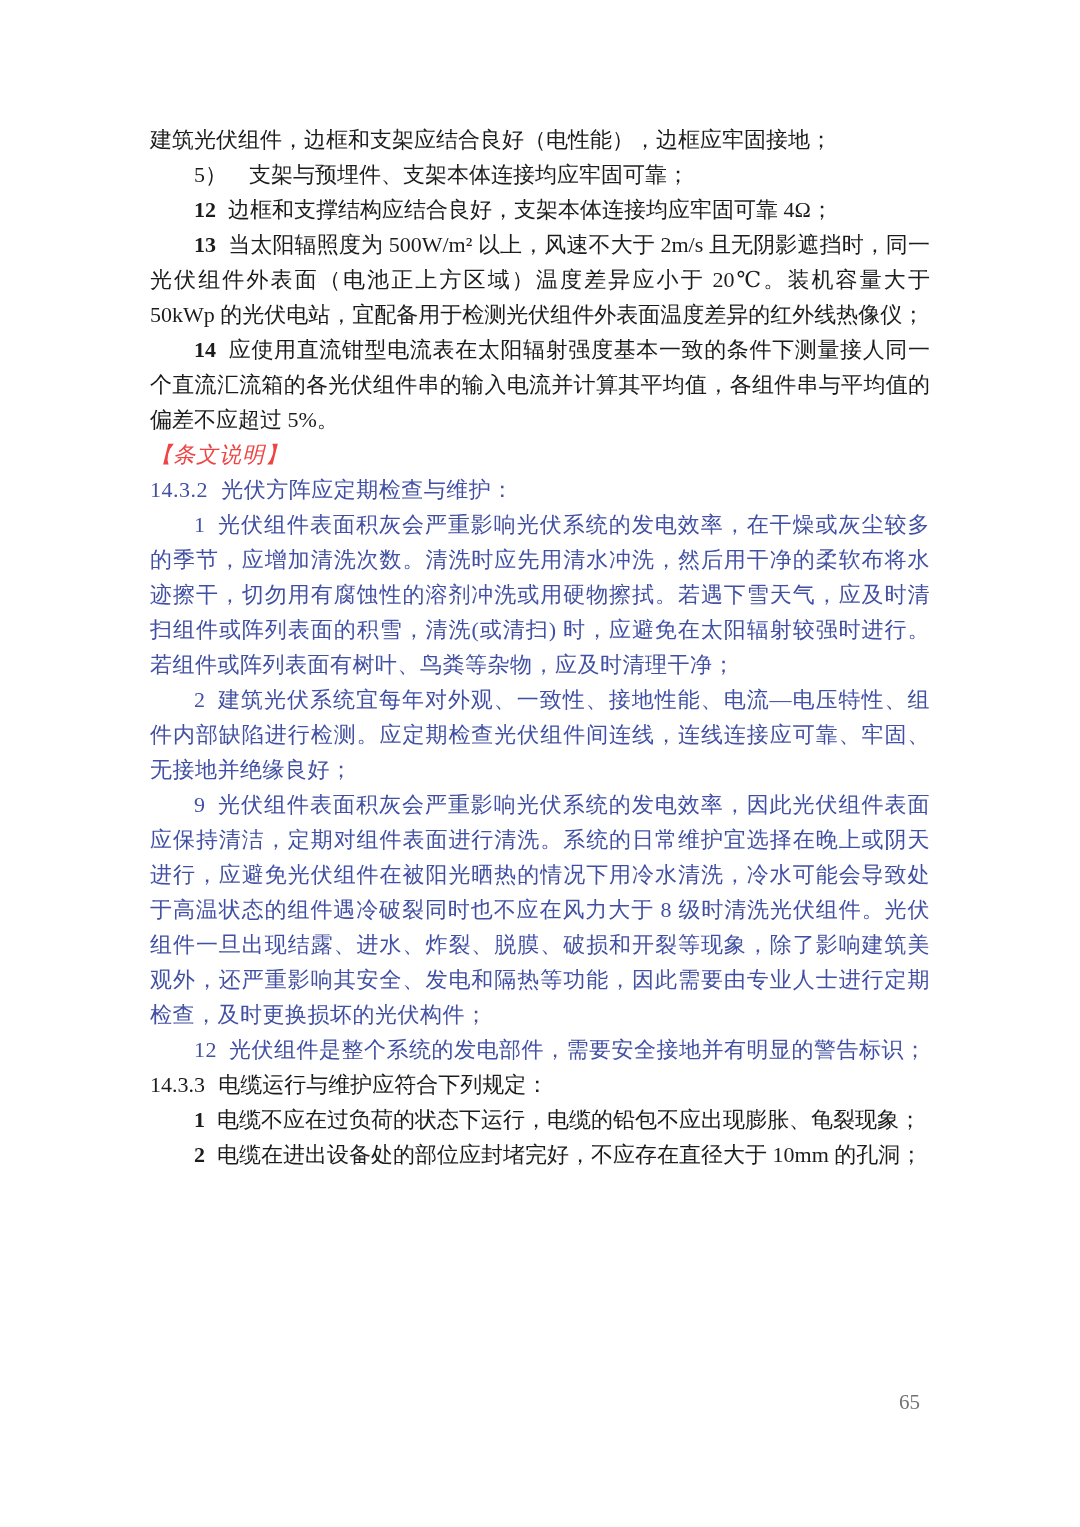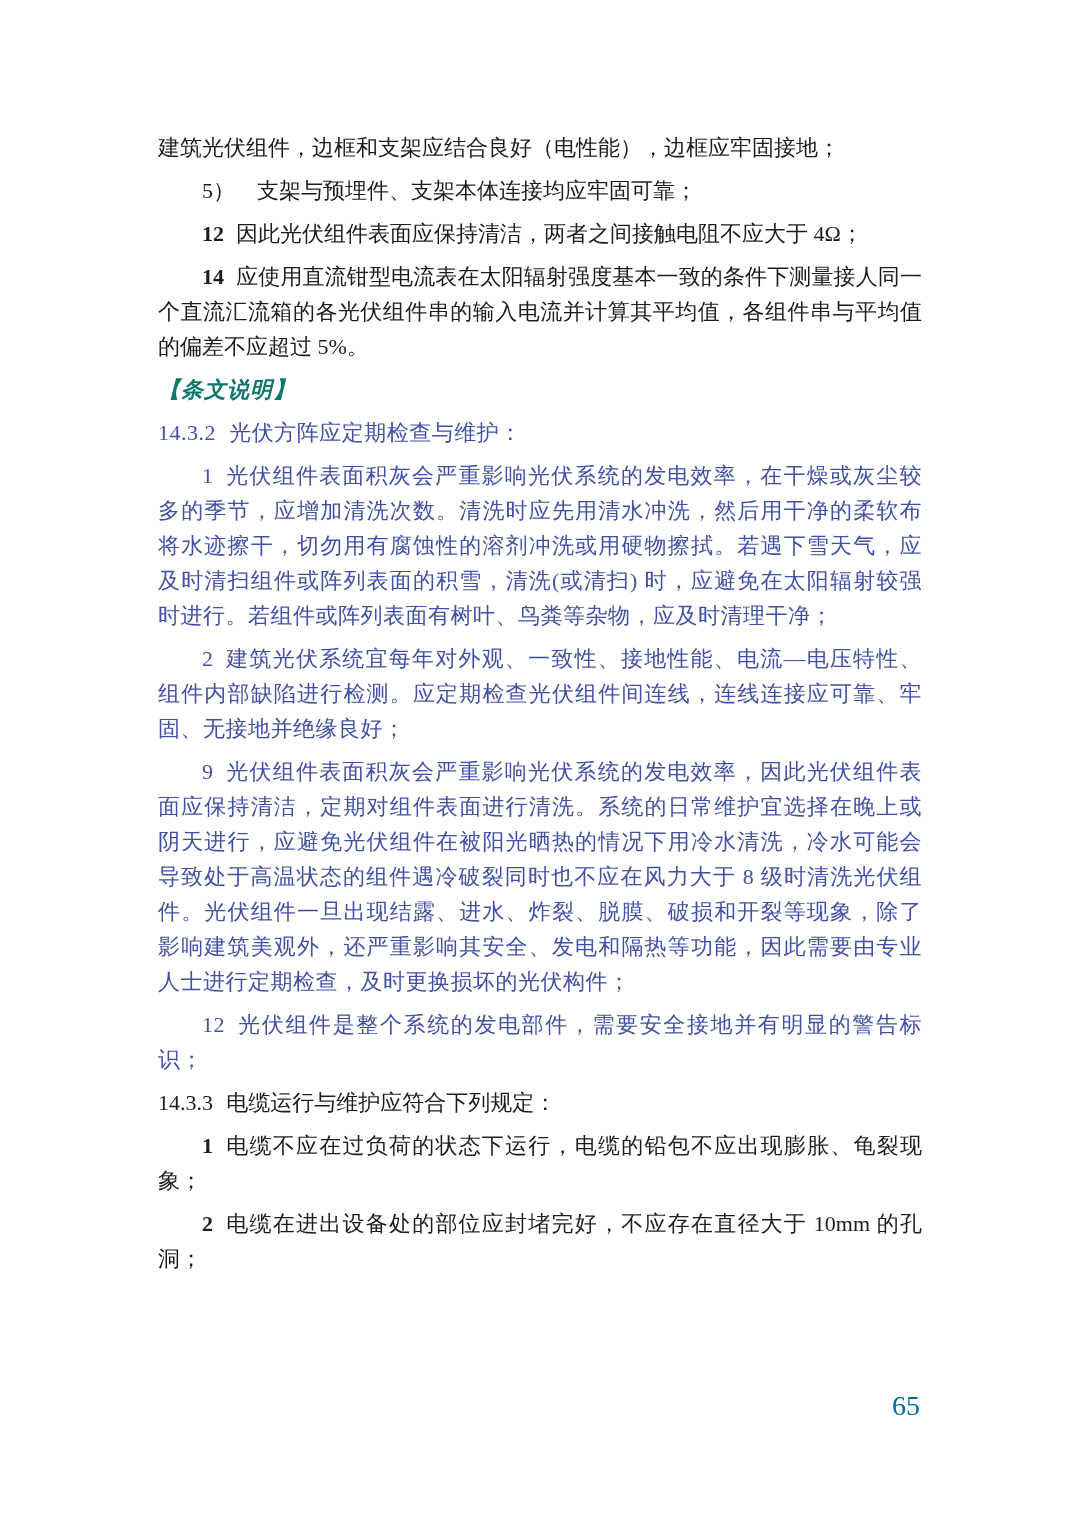--- a/index.html
+++ b/index.html
@@ -8,65 +8,68 @@
     width:1080px;
     height:1527px;
     background:#ffffff;
     box-sizing:border-box;
     padding:122px 150px 0 150px;
     font-family:"Liberation Serif","DejaVu Serif",serif;
     color:#1c1c1c;
     overflow:hidden;
   }
   .para{
-    margin:8px;
+    margin:0;
     font-size:22px;
     line-height:35px;
     text-align:justify;
     text-indent:2em;
   }
   .no-indent{text-indent:0;}
   .num-bold{font-weight:bold;margin-right:.55em;}
   .num-plain{margin-right:1.0em;}
   .blue{
     color:#4250a4;
     letter-spacing:.5px;
   }
   .blue .num-bold{font-weight:normal;margin-right:.55em;}
   .cm-header{
-    color:#0f766e;
-    font-weight:bold;
+    color:#ef4444;
+    font-weight:normal;
     font-style:italic;
     text-indent:0;
     letter-spacing:1px;
   }
   .clause{text-indent:0;}
   .clause-num-black{font-weight:normal;margin-right:.6em;}
   .clause-num-blue{margin-right:.6em;}
   .page-number{
     position:absolute;
     top:1390px;
     right:160px;
-    font-size:28px;
-    color:#0369a1;
+    font-size:21px;
+    color:#737373;
   }
 </style>
 </head>
 <body>
 
 <div class="page">
 
   <p class="para no-indent">
     <span>建筑光伏组件，边框和支架应结合良好（电性能），边框应牢固接地；</span>
   </p>
   <p class="para">
     <span class="num-plain">5）</span><span>支架与预埋件、支架本体连接均应牢固可靠；</span>
   </p>
   <p class="para">
-    <span class="num-bold">12</span><span>因此光伏组件表面应保持清洁，两者之间接触电阻不应大于 4Ω；</span>
+    <span class="num-bold">12</span><span>边框和支撑结构应结合良好，支架本体连接均应牢固可靠 4Ω；</span>
+  </p>
+  <p class="para">
+    <span class="num-bold">13</span><span>当太阳辐照度为 500W/m² 以上，风速不大于 2m/s 且无阴影遮挡时，同一光伏组件外表面（电池正上方区域）温度差异应小于 20℃。装机容量大于 50kWp 的光伏电站，宜配备用于检测光伏组件外表面温度差异的红外线热像仪；</span>
   </p>
   <p class="para">
     <span class="num-bold">14</span><span>应使用直流钳型电流表在太阳辐射强度基本一致的条件下测量接人同一个直流汇流箱的各光伏组件串的输入电流并计算其平均值，各组件串与平均值的偏差不应超过 5%。</span>
   </p>
 
   <p class="para cm-header">【条文说明】</p>
 
   <p class="para blue clause">
     <span class="clause-num-blue">14.3.2</span><span>光伏方阵应定期检查与维护：</span>
   </p>

